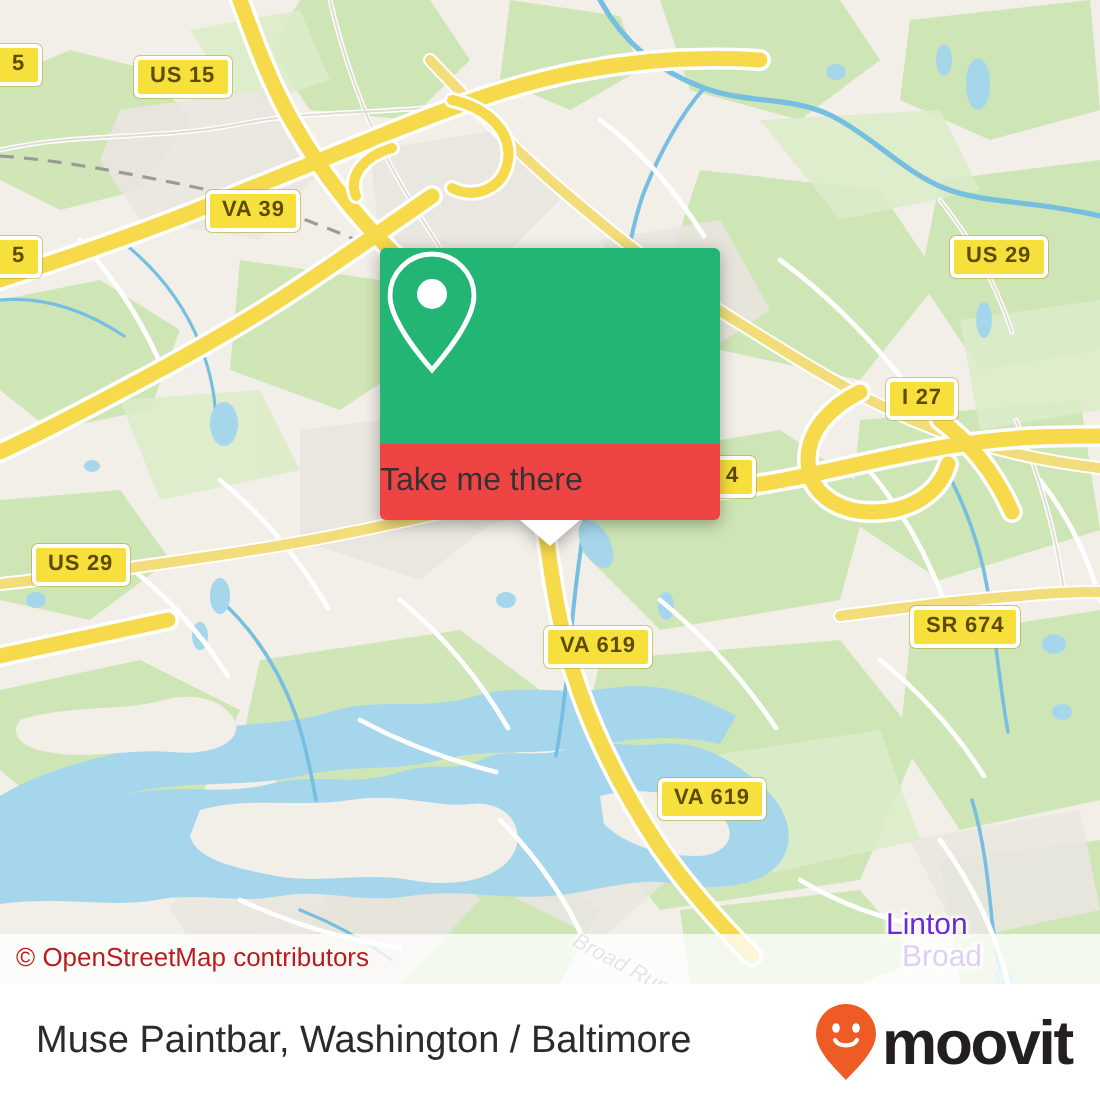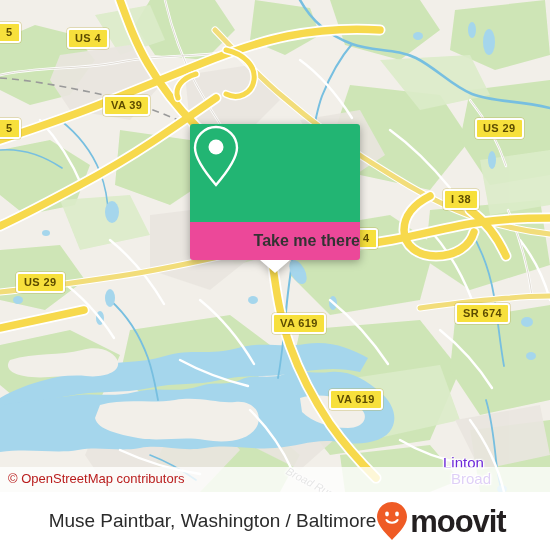--- a/index.html
+++ b/index.html
@@ -53,40 +53,39 @@
   
   .card{
     position:absolute;left:190px;top:124px;width:170px;
     filter:drop-shadow(0 2px 4px rgba(0,0,0,.32));
   }
   .card-top{
     background:#22b573;height:98px;border-radius:3px 3px 0 0;
     display:flex;align-items:center;justify-content:center;
   }
   .card-bottom{
-    background:#ec4899;height:38px;border-radius:0 0 3px 3px;
-    display:flex;align-items:center;justify-content:flex-end;
+    background:#ef4444;height:38px;border-radius:0 0 3px 3px;
+    display:flex;align-items:center;justify-content:flex-start;
     position:relative;
-    font-weight:bold;
   }
   .card-bottom .cta{color:#333;font-size:16px;}
   .card-tip{
     position:absolute;left:50%;top:100%;transform:translateX(-50%);
     width:0;height:0;border-left:15px solid transparent;border-right:15px solid transparent;
     border-top:13px solid #fff;
   }
 
   
   .footer{
     position:absolute;left:0;top:492px;width:550px;height:58px;
     background:#ffffff;overflow:hidden;
   }
   .footer-inner{
     position:relative;width:100%;height:100%;
-    display:flex;align-items:center;justify-content:center;
+    display:flex;align-items:center;justify-content:space-between;
     padding:0 14px 0 18px;box-sizing:border-box;
   }
   .footer-title{color:#2b2b2b;font-size:19px;white-space:nowrap;}
   .brand{display:flex;align-items:center;gap:2px;}
   .brand-word{color:#231f20;font-size:31px;font-weight:bold;letter-spacing:-1.1px;line-height:31px;}
 </style>
 </head>
 <body>
 
 <div class="screen">
@@ -279,25 +278,25 @@
         </g>
         <g stroke="#f7d94c" fill="none" stroke-width="5" stroke-linecap="round">
           <path d="M226,50 C244,54 256,66 254,80 C252,94 238,100 226,94"></path>
           <path d="M196,74 C182,78 174,88 178,98"></path>
         </g>
       </g>
     </svg>
 
     <div id="shield-layer">
         <div class="shield clip-l" style="left: 0px; top: 22px;">5</div>
-        <div class="shield" style="left: 67px; top: 28px;">US 4</div>
+        <div class="shield" style="left: 67px; top: 28px;">US 15</div>
         <div class="shield" style="left: 103px; top: 95px;">VA 39</div>
         <div class="shield clip-l" style="left: 0px; top: 118px;">5</div>
         <div class="shield" style="left: 475px; top: 118px;">US 29</div>
-        <div class="shield" style="left: 443px; top: 189px;">I 38</div>
+        <div class="shield" style="left: 443px; top: 189px;">I 27</div>
         <div class="shield clip-l" style="left: 357px; top: 228px;">4</div>
         <div class="shield" style="left: 16px; top: 272px;">US 29</div>
         <div class="shield" style="left: 272px; top: 313px;">VA 619</div>
         <div class="shield" style="left: 455px; top: 303px;">SR 674</div>
         <div class="shield" style="left: 329px; top: 389px;">VA 619</div>
       </div>
 
     <div id="label-layer">
         <div class="place" style="left: 443px; top: 455px;">Linton</div>
         <div class="place" style="left: 451px; top: 471px;">Broad</div>

